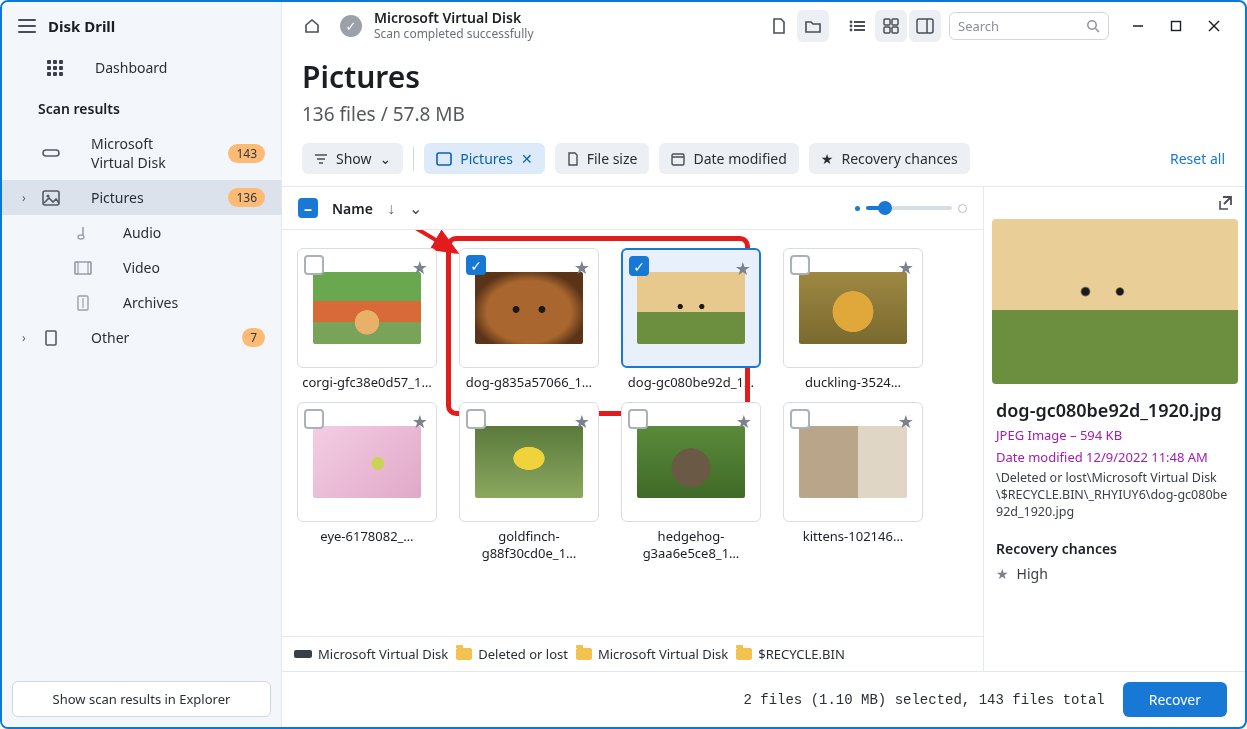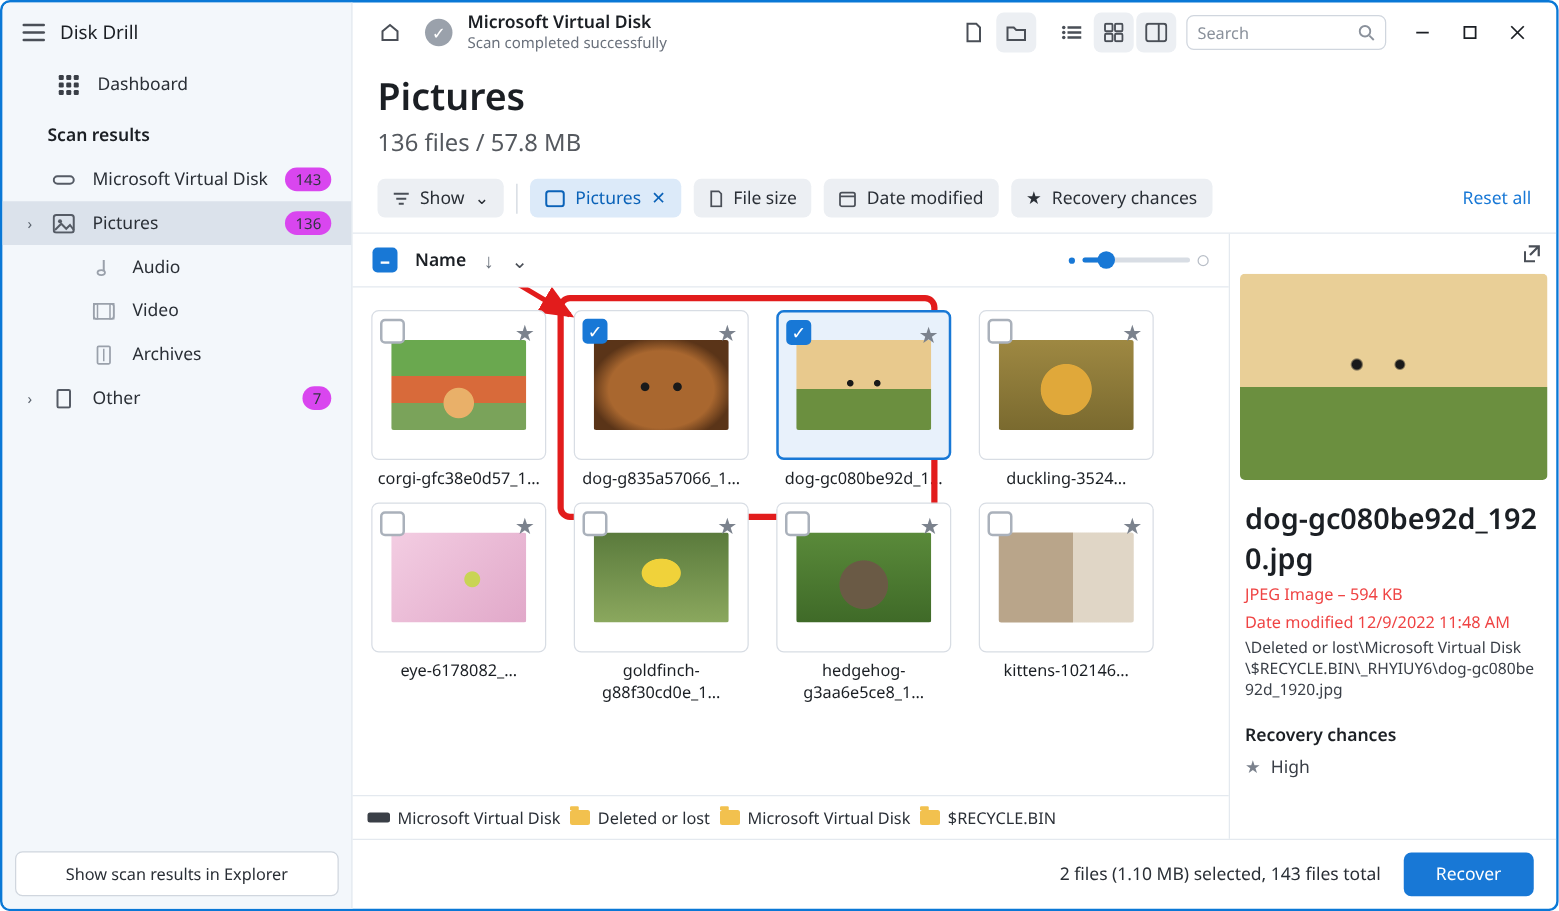--- a/index.html
+++ b/index.html
@@ -5,28 +5,28 @@
 * { box-sizing: border-box; margin: 0; padding: 0; font-family: "Segoe UI", system-ui, sans-serif; }
 html, body { width: 1247px; height: 729px; overflow: hidden; background: #fff; }
 
 .app { display: flex; width: 100%; height: 100%; border: 2px solid #0a78d6; border-radius: 8px; overflow: hidden; }
 
 
 .sidebar { width: 280px; background: #f3f7fb; display: flex; flex-direction: column; border-right: 1px solid #e4e9ef; }
 .sb-top { display: flex; align-items: center; gap: 12px; padding: 14px 16px; }
 .hamburger { width: 18px; height: 14px; display: flex; flex-direction: column; justify-content: space-between; cursor: pointer; }
 .hamburger div { height: 2px; background: #4a4f57; border-radius: 1px; }
-.app-title { font-size: 15px; font-weight: 400; color: #1b1f24; }
-.sb-row { display: flex; align-items: center; gap: 14px; padding: 8px 16px 8px 44px; font-size: 14px; color: #2a2f36; cursor: pointer; position: relative; }
+.app-title { font-size: 15px; font-weight: 700; color: #1b1f24; }
+.sb-row { display: flex; align-items: center; gap: 31px; padding: 8px 16px 8px 44px; font-size: 14px; color: #2a2f36; cursor: pointer; position: relative; }
 .sb-row.heading { padding-left: 36px; font-weight: 600; font-size: 14px; color: #1b1f24; cursor: default; margin-top: 6px; }
 .sb-row.indent { padding-left: 40px; }
 .sb-row.indent2 { padding-left: 72px; }
 .sb-row.active { background: #dbe2eb; }
 .sb-row .icon { width: 18px; height: 18px; flex-shrink: 0; display: flex; align-items: center; justify-content: center; }
-.sb-row .badge { margin-left: auto; background: #d946ef; color: #303640; font-size: 12px; padding: 1px 8px; border-radius: 10px; }
+.sb-row .badge { margin-left: auto; background: #fdba74; color: #303640; font-size: 12px; padding: 1px 8px; border-radius: 10px; }
 .sb-row .chev { position: absolute; left: 20px; color: #5a626d; font-size: 12px; }
 .sb-spacer { flex: 1; }
 .sb-footer-btn { margin: 10px; border: 1px solid #d0d6de; border-radius: 6px; background: #fff; text-align: center; padding: 8px 0; font-size: 13px; color: #2a2f36; cursor: pointer; }
 
 
 .dash-icon { display: grid; grid-template-columns: 4px 4px 4px; grid-template-rows: 4px 4px 4px; gap: 2px; }
 .dash-icon span { background: #3a3f47; border-radius: 1px; }
 
 
 .main { flex: 1; display: flex; flex-direction: column; min-width: 0; position: relative; }
@@ -89,35 +89,35 @@
 .preview-img { background: radial-gradient(circle at 38% 44%, #1a1a1a 2%, transparent 3%), radial-gradient(circle at 52% 44%, #1a1a1a 2%, transparent 3%), linear-gradient(#e9cf97 0 55%, #6b8f3f 55% 100%); }
 
 
 .annot { position: absolute; border: 5px solid #e21c1c; border-radius: 10px; pointer-events: none; }
 .arrow { position: absolute; pointer-events: none; }
 
 
 .details { width: 262px; border-left: 1px solid #e4e9ef; display: flex; flex-direction: column; padding: 0; overflow: hidden; }
 .details .pop { align-self: flex-end; margin: 4px 8px 0 0; width: 24px; height: 24px; display: flex; align-items: center; justify-content: center; cursor: pointer; color: #4a4f57; }
 .preview { width: 246px; height: 165px; margin: 4px 8px; border-radius: 4px; }
-.dt-name { font-size: 23px; font-weight: 600; padding: 10px 12px 2px; word-break: break-all; color: #1b1f24; }
-.dt-line { font-size: 13px; color: #ef4444; padding: 2px 12px; }
+.dt-name { font-size: 18px; font-weight: 600; padding: 10px 12px 2px; word-break: break-all; color: #1b1f24; }
+.dt-line { font-size: 13px; color: #a21caf; padding: 2px 12px; }
 .dt-h { font-size: 14px; font-weight: 600; padding: 16px 12px 2px; color: #1b1f24; }
 .dt-path { font-size: 12.5px; color: #3a3f47; padding: 2px 12px; word-break: break-all; line-height: 1.35; }
 .dt-rec { display: flex; align-items: center; gap: 8px; padding: 4px 12px; font-size: 14px; color: #3a3f47; }
 
 
 .crumbs { display: flex; align-items: center; gap: 8px; padding: 8px 12px; font-size: 13px; color: #2a2f36; border-top: 1px solid #e4e9ef; }
 .crumbs .seg { display: flex; align-items: center; gap: 6px; }
 .fld { width: 16px; height: 12px; background: #f2c14e; border-radius: 2px; position: relative; }
 .fld::before { content: ""; position: absolute; top: -3px; left: 0; width: 7px; height: 3px; background: #f2c14e; border-radius: 1px 1px 0 0; }
 .dsk { width: 18px; height: 8px; background: #3a3f47; border-radius: 2px; }
 
 .footer { display: flex; align-items: center; justify-content: flex-end; gap: 18px; padding: 10px 18px; border-top: 1px solid #e4e9ef; }
-.footer .status { font-size: 14px; color: #2a2f36; }
+.footer .status { font-size: 14px; color: #2a2f36; font-family: Liberation Mono, monospace; }
 .recover-btn { background: #1878d6; color: #fff; border: none; border-radius: 6px; padding: 8px 26px; font-size: 14px; cursor: pointer; }
 
 svg { display: block; }
 </style>
 </head>
 <body>
 
 <div class="app">
 
   <aside class="sidebar">

